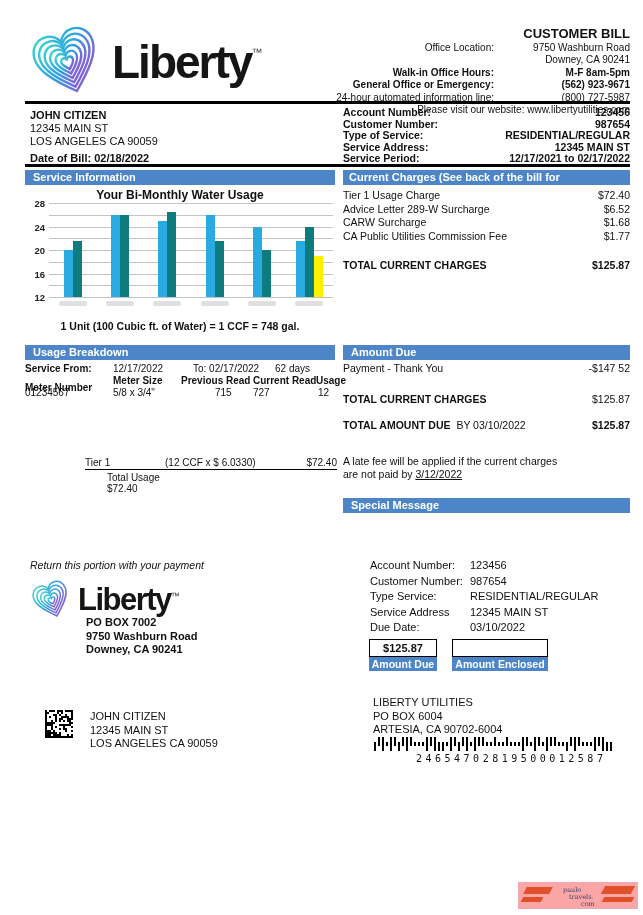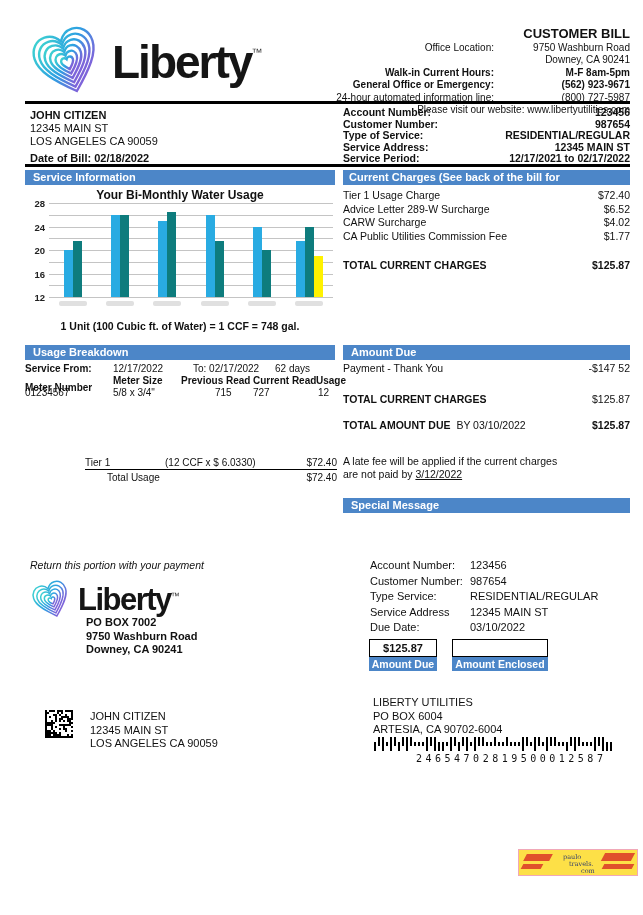--- a/index.html
+++ b/index.html
@@ -41,21 +41,21 @@
   .u-r1{position:absolute;top:18px;width:100%;}
   .u-r1 span{position:absolute;white-space:nowrap;}
   .u-head{position:absolute;top:30px;width:100%;font-weight:bold;}
   .u-head span,.u-vals span{position:absolute;white-space:nowrap;}
   .u-vals{position:absolute;top:42px;width:100%;}
   .tier{position:absolute;left:60px;top:112px;width:252px;font-size:10px;}
   .tier-r1{display:flex;border-bottom:1px solid #000;padding-bottom:1px;}
   .tier-r1 .t1{width:80px;}
   .tier-r1 .t2{flex:1;}
   .tier-r1 .t3{text-align:right;}
-  .tier-r2{display:flex;justify-content:space-between;padding-left:22px;margin-top:2px;}
+  .tier-r2{display:flex;justify-content:space-between;padding-left:22px;margin-top:2px;flex-direction:column;}
   
   .amt-col{left:343px;top:345px;width:287px;font-size:10.5px;}
   .amt-row{display:flex;justify-content:space-between;height:12.5px;line-height:12.5px;}
   .late{font-size:10.5px;line-height:13px;}
   .u-line{text-decoration:underline;text-align:right;}
   
   .stub-note{font-size:10.5px;font-style:italic;}
   .logo-sm-text{font-weight:bold;font-size:31px;letter-spacing:-1.5px;color:#151515;}
   .logo-sm-tm{font-size:9px;position:relative;top:-11px;color:#333;}
   .remit{font-size:11px;font-weight:bold;line-height:13.5px;}
@@ -66,21 +66,21 @@
   .blue-tag{position:absolute;background:#4C86C8;color:#fff;font-size:10.5px;font-weight:bold;text-align:center;height:14px;line-height:14px;}
   
   .addr{font-size:11px;line-height:13.5px;}
   .barcode{position:absolute;display:flex;align-items:flex-start;height:14px;}
   .bc-bar{width:2px;margin-right:2px;background:#000;}
   .bc-digits{font-family:"DejaVu Sans Mono",monospace;font-size:10px;letter-spacing:3.5px;}
   .qr{position:absolute;display:grid;}
   .qr div{width:2px;height:2px;}
   .qr .on{background:#000;}
   
-  .wm{position:absolute;left:518px;top:849px;width:118px;height:25px;background:#fde047;border:1px solid #f0a8b8;}
+  .wm{position:absolute;left:518px;top:882px;width:118px;height:25px;background:#fca5a5;border:1px solid #f0a8b8;}
   .wm-stripe{position:absolute;background:#E0502B;transform:skewX(-28deg);}
   .wm-text{position:absolute;font-family:"DejaVu Serif",serif;font-size:6.5px;color:#35406b;line-height:6.5px;}
   .ring{fill:none;vector-effect:non-scaling-stroke;stroke-width:2.4px;}
   .logo-sm .ring{stroke-width:1.5px;}
 </style>
 </head>
 <body>
 
 <div class="page">
 
@@ -112,21 +112,21 @@
     <div class="hdr-title">CUSTOMER BILL</div>
     <div class="hdr-row">
       <span class="lab">Office Location:</span>
       <span class="val">9750 Washburn Road</span>
     </div>
     <div class="hdr-row">
       <span class="lab"></span>
       <span class="val">Downey, CA 90241</span>
     </div>
     <div class="hdr-row b">
-      <span class="lab">Walk-in Current Hours:</span>
+      <span class="lab">Walk-in Office Hours:</span>
       <span class="val">M-F 8am-5pm</span>
     </div>
     <div class="hdr-row b">
       <span class="lab">General Office or Emergency:</span>
       <span class="val">(562) 923-9671</span>
     </div>
     <div class="hdr-row">
       <span class="lab">24-hour automated information line:</span>
       <span class="val">(800) 727-5987</span>
     </div>
@@ -214,21 +214,21 @@
       <div class="chg-row">
         <span>Tier 1 Usage Charge</span>
           <span>$72.40</span>
       </div>
       <div class="chg-row">
         <span>Advice Letter 289-W Surcharge</span>
           <span>$6.52</span>
       </div>
       <div class="chg-row">
         <span>CARW Surcharge</span>
-          <span>$4.02</span>
+          <span>$1.68</span>
       </div>
       <div class="chg-row">
         <span>CA Public Utilities Commission Fee</span>
           <span>$1.77</span>
       </div>
     </div>
     <div class="chg-row b" style="margin-top:16px;">
       <span>TOTAL CURRENT CHARGES</span>
         <span>$125.87</span>
     </div>

